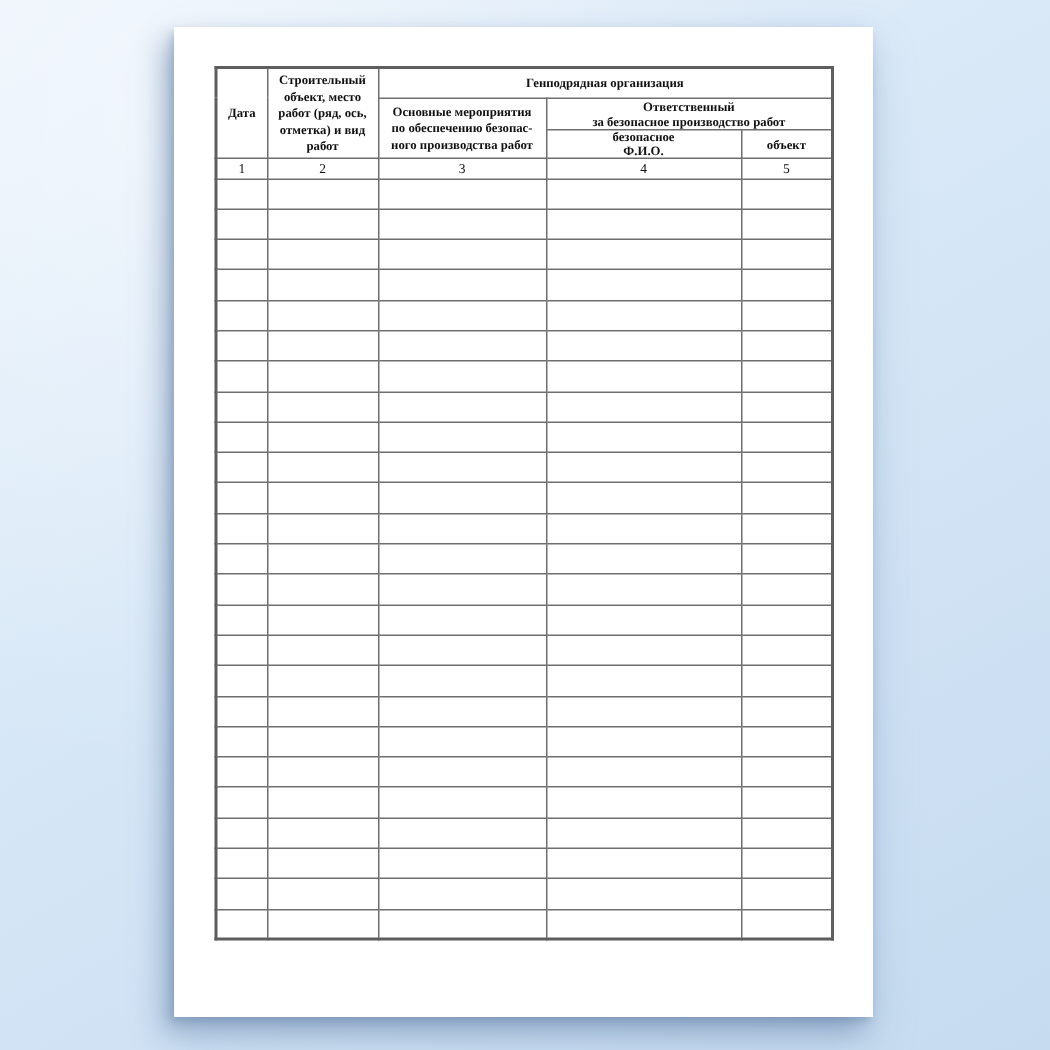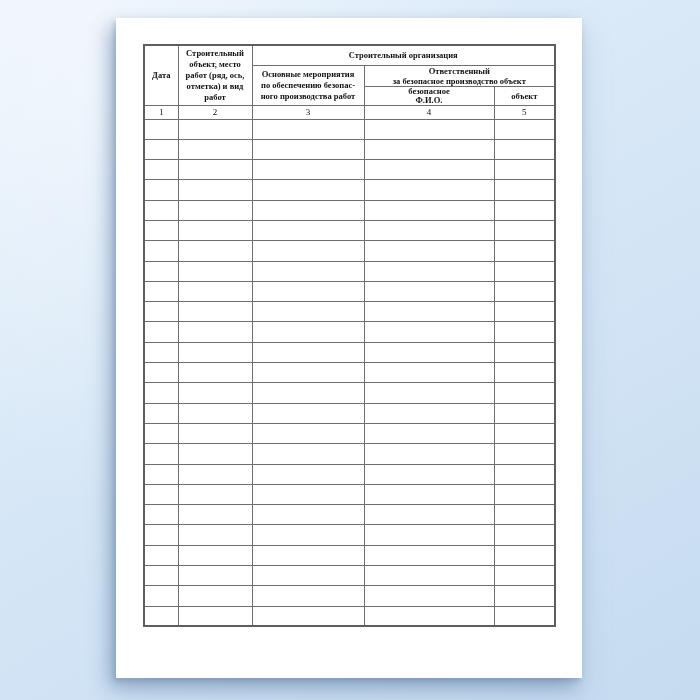--- a/index.html
+++ b/index.html
@@ -71,28 +71,28 @@
       <col style="width:61px">
     </colgroup>
     <thead>
       <tr class="hrow-a">
         <td rowspan="3" class="hc">Дата</td>
         <td rowspan="3" class="hc prelines lh11">Строительный
 объект, место
 работ (ряд, ось,
 отметка) и вид
 работ</td>
-        <td colspan="3" class="hc">Строительный организация</td>
+        <td colspan="3" class="hc">Генподрядная организация</td>
       </tr>
       <tr class="hrow-b">
         <td rowspan="2" class="hc prelines lh11">Основные мероприятия
 по обеспечению безопас-
 ного производства работ</td>
         <td colspan="2" class="hc prelines lh10">Ответственный
-за безопасное производство объект</td>
+за безопасное производство работ</td>
       </tr>
       <tr class="hrow-c">
         <td class="hc prelines lh9">безопасное
 Ф.И.О.</td>
         <td class="hc">объект</td>
       </tr>
       <tr class="numrow">
         <td>1</td>
         <td>2</td>
         <td>3</td>

